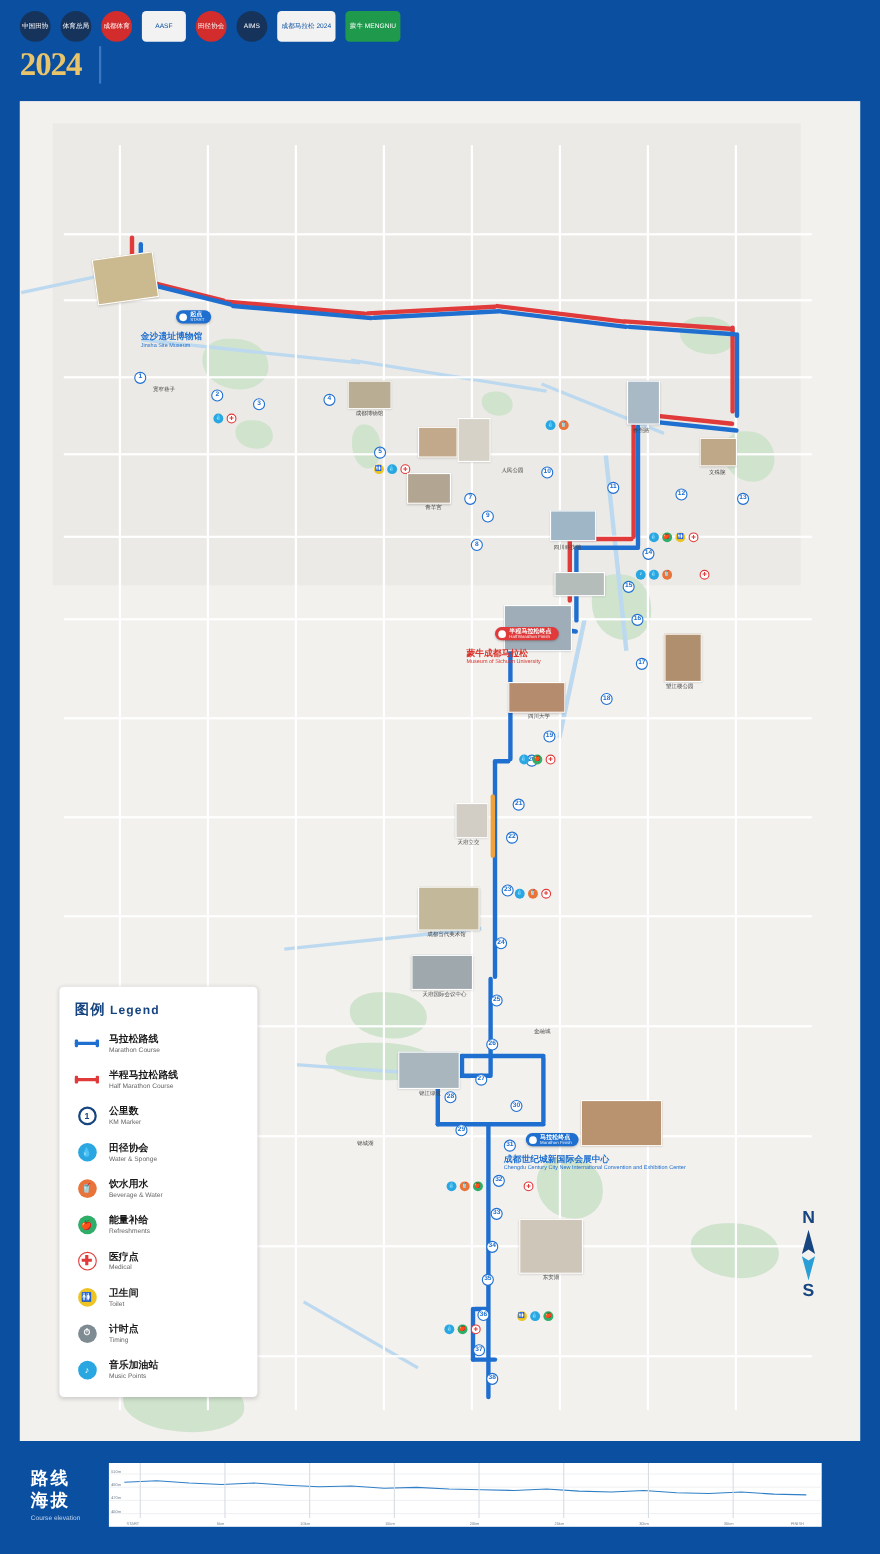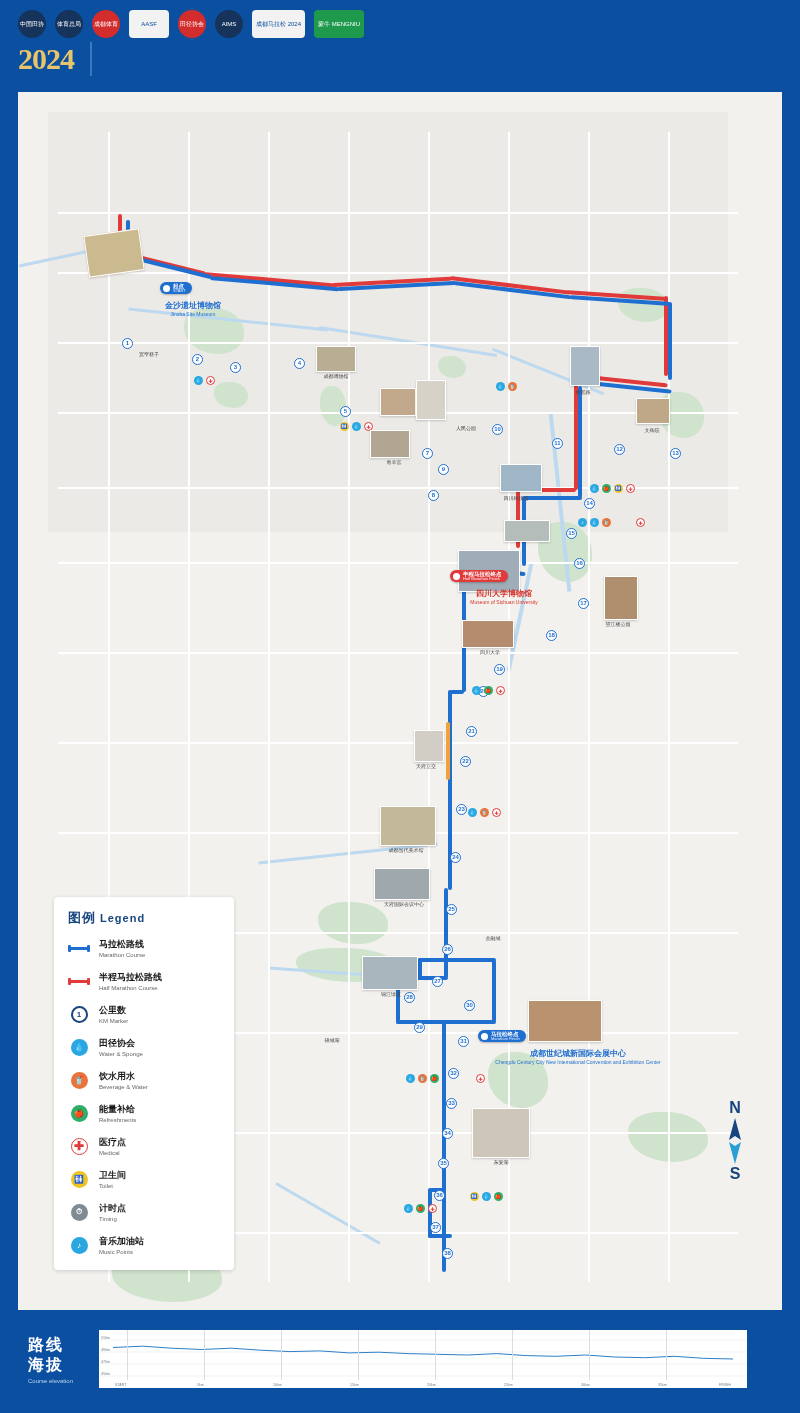--- a/index.html
+++ b/index.html
@@ -92,21 +92,21 @@
   .flag-pill {
     position:absolute; display:flex; align-items:center; gap:3px;
     background:#1f6fd0; color:#fff; border-radius:7px; padding:1px 6px 1px 3px;
     font-size:5px; white-space:nowrap; box-shadow:0 1px 2px rgba(0,0,0,.25);
   }
   .flag-pill.red { background:#e03a3a; }
   .flag-dot { width:7px; height:7px; border-radius:50%; background:#fff; }
   .flag-txt-cn { font-weight:bold; font-size:5.5px; }
   .flag-txt-en { font-size:4px; opacity:.92; }
 
-  .site-label { position:absolute; text-align:center; }
+  .site-label { position:absolute; text-align:left; }
   .site-label .cn { font-size:8px; font-weight:bold; color:#1f6fd0; }
   .site-label .en { font-size:5px; color:#1f6fd0; }
   .site-label.red .cn, .site-label.red .en { color:#d9342b; }
 
   
   #legend {
     position:absolute; left:36px; top:805px; width:180px;
     background:#ffffff; border-radius:4px; padding:12px 12px 14px 14px;
     box-shadow:0 1px 4px rgba(0,0,0,.16);
   }
@@ -392,21 +392,21 @@
     </div>
 
     <div class="flag-pill red" style="left:432px;top:478px;">
       <span class="flag-dot"></span>
       <span style="display:flex;flex-direction:column;line-height:1.1">
         <span class="flag-txt-cn">半程马拉松终点</span>
         <span class="flag-txt-en">Half Marathon Finish</span>
       </span>
     </div>
     <div class="site-label red" style="left:406px;top:496px;width:160px;">
-      <div class="cn">四川大学博物馆</div>
+      <div class="cn">蒙牛成都马拉松</div>
       <div class="en">Museum of Sichuan University</div>
     </div>
 
     <div class="flag-pill" style="left:460px;top:938px;">
       <span class="flag-dot"></span>
       <span style="display:flex;flex-direction:column;line-height:1.1">
         <span class="flag-txt-cn">马拉松终点</span>
         <span class="flag-txt-en">Marathon Finish</span>
       </span>
     </div>

